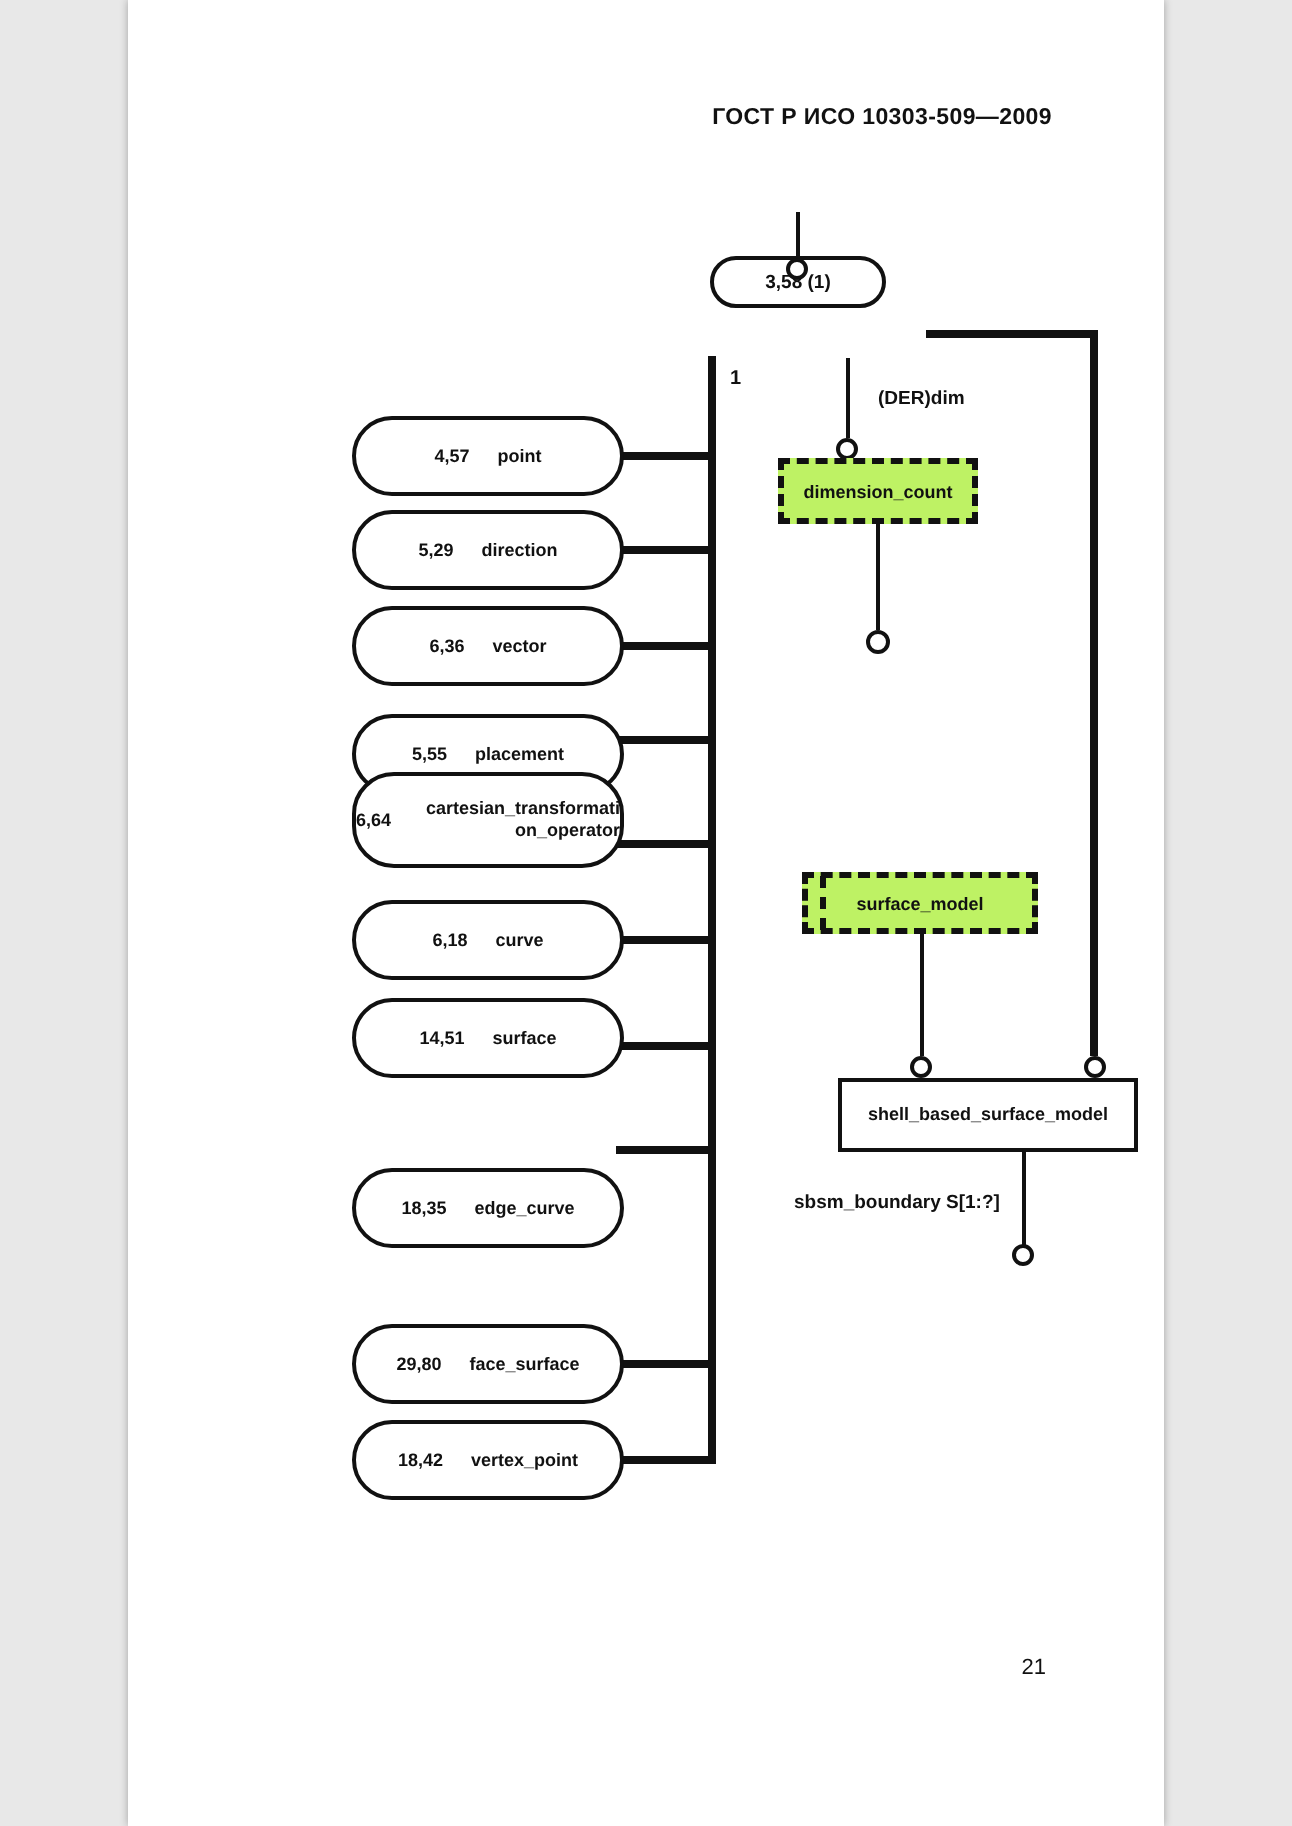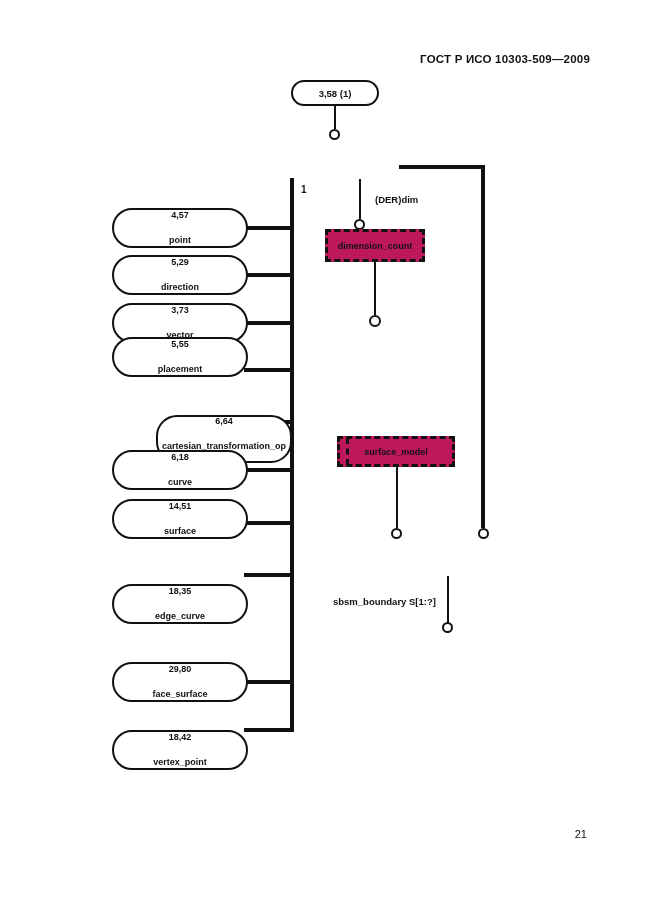--- a/index.html
+++ b/index.html
@@ -1,43 +1,43 @@
 <!DOCTYPE html>
 <html><head>
 <meta charset="utf-8">
 <style>
   html,body{margin:0;padding:0;background:#e8e8e8;}
   .page{
-    position:relative;width:646px;height:913px;background:#ffffff;
+    position:relative;width:518px;height:913px;background:#ffffff;
     font-family:"Liberation Sans",sans-serif;color:#111;overflow:hidden;
     margin:0 auto;box-shadow:0 0 4px rgba(0,0,0,.3);
   }
   .abs{position:absolute;}
   .header{font-weight:bold;font-size:11.5px;letter-spacing:.2px;}
   
   .oval{
     left:112px;width:136px;height:40px;border:2.2px solid #111;border-radius:21px;
-    display:flex;flex-direction:column;align-items:center;justify-content:center;
-    font-weight:bold;font-size:9px;line-height:11px;text-align:center;background:#fff;
+    display:flex;flex-direction:row;align-items:center;justify-content:center;
+    font-weight:bold;font-size:9px;line-height:11px;text-align:right;background:#fff;
     box-sizing:border-box;
     gap:14px;
   }
   .oval.tall{height:48px;}
   .oval .nm{max-width:126px;word-break:break-all;}
   .pillref{
     border:2.4px solid #111;border-radius:14px;display:flex;align-items:center;justify-content:center;
-    font-weight:bold;font-size:9.5px;background:#fff;box-sizing:border-box;
+    font-weight:bold;font-size:9.5px;background:#fff;box-sizing:border-box;margin-top:48px;
   }
   .solid-box{
     border:2px solid #111;display:flex;flex-direction:column;align-items:center;justify-content:center;
     font-weight:bold;font-size:9px;line-height:11px;text-align:center;background:#fff;box-sizing:border-box;
   }
   .dashed-box{
     border:3px dashed #111;display:flex;align-items:center;justify-content:center;
-    font-weight:bold;font-size:9px;background:#be185d;box-sizing:border-box;
+    font-weight:bold;font-size:9px;background:#bef264;box-sizing:border-box;
   }
   .select-bar{position:absolute;left:6px;top:-1px;bottom:-1px;border-left:3px dashed #111;width:0;}
   .hline{background:#111;height:3.5px;}
   .hline.thick{height:4px;}
   .vline{background:#111;width:3.5px;}
   .vline.thick{width:4px;}
   .thin-v{background:#111;width:1.6px;}
   .circle{
     width:11px;height:11px;border:2px solid #111;border-radius:50%;
     background:#fff;box-sizing:border-box;
@@ -77,48 +77,48 @@
 
   <div class="abs oval" style="top:208px;">
     <div>4,57</div>
     <div class="nm">point</div>
   </div>
   <div class="abs oval" style="top:255px;">
     <div>5,29</div>
     <div class="nm">direction</div>
   </div>
   <div class="abs oval" style="top:303px;">
-    <div>3,73</div>
+    <div>6,36</div>
     <div class="nm">vector</div>
   </div>
-  <div class="abs oval" style="top:337px;">
+  <div class="abs oval" style="top:357px;">
     <div>5,55</div>
     <div class="nm">placement</div>
   </div>
-  <div class="abs oval tall" style="top:415px;margin-left:44px;">
+  <div class="abs oval tall" style="top:386px;">
     <div>6,64</div>
     <div class="nm">cartesian_transformation_operator</div>
   </div>
   <div class="abs oval" style="top:450px;">
     <div>6,18</div>
     <div class="nm">curve</div>
   </div>
   <div class="abs oval" style="top:499px;">
     <div>14,51</div>
     <div class="nm">surface</div>
   </div>
   <div class="abs oval" style="top:584px;">
     <div>18,35</div>
     <div class="nm">edge_curve</div>
   </div>
   <div class="abs oval" style="top:662px;">
     <div>29,80</div>
     <div class="nm">face_surface</div>
   </div>
-  <div class="abs oval" style="top:710px;margin-top:20px;">
+  <div class="abs oval" style="top:710px;">
     <div>18,42</div>
     <div class="nm">vertex_point</div>
   </div>
 
   <div class="abs thin-v" style="left:359px;top:179px;height:40px;"></div>
   <div class="abs lbl" style="left:375px;top:194px;">(DER)dim</div>
   <div class="abs circle" style="left:354px;top:219px;"></div>
   <div class="abs dashed-box" style="left:325px;top:229px;width:100px;height:33px;">
     <span>dimension_count</span>
   </div>
@@ -129,20 +129,23 @@
     <div class="select-bar"></div>
     <span>surface_model</span>
   </div>
   <div class="abs thin-v" style="left:396px;top:467px;height:61px;width:2px;"></div>
   <div class="abs circle" style="left:391px;top:528px;"></div>
 
   <div class="abs hline thick" style="left:399px;top:165px;width:86px;"></div>
   <div class="abs vline thick" style="left:481px;top:165px;height:363px;"></div>
   <div class="abs circle" style="left:478px;top:528px;"></div>
 
+  <div class="abs solid-box" style="left:355px;top:539px;width:150px;height:37px;">
+    <span>shell_based_surface_model</span>
+  </div>
 
   <div class="abs thin-v" style="left:447px;top:576px;height:47px;"></div>
   <div class="abs lbl" style="left:333px;top:596px;width:110px;text-align:left;">sbsm_boundary S[1:?]</div>
   <div class="abs circle" style="left:442px;top:622px;"></div>
 
 
   <div class="abs pagenum" style="right:59px;top:828px;">21</div>
 
 </div>
 

